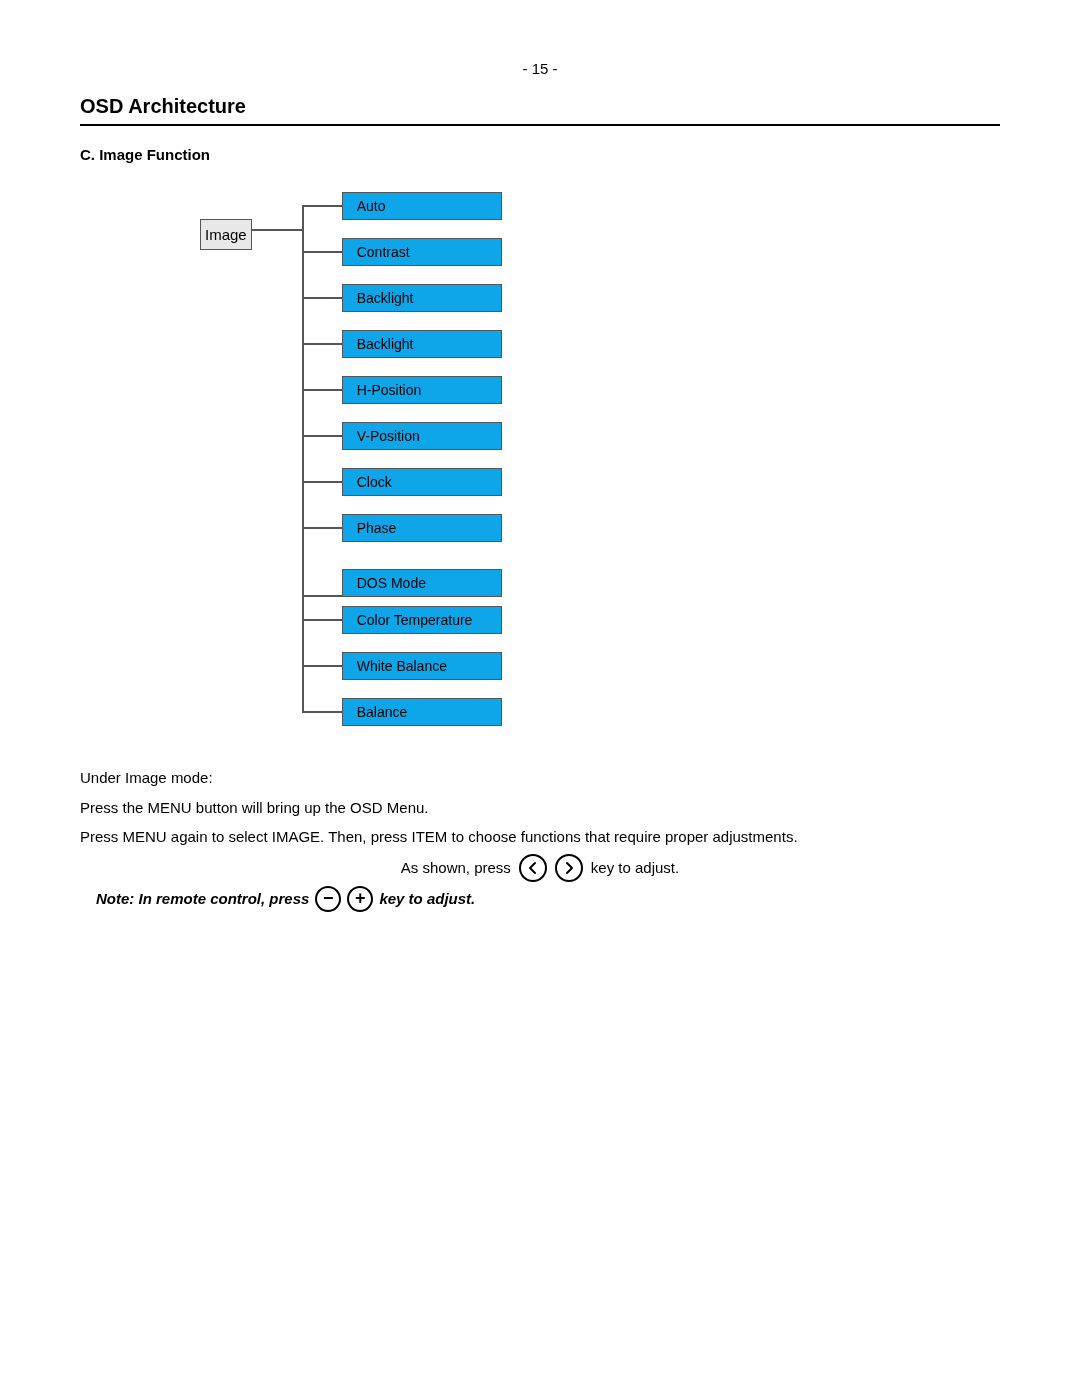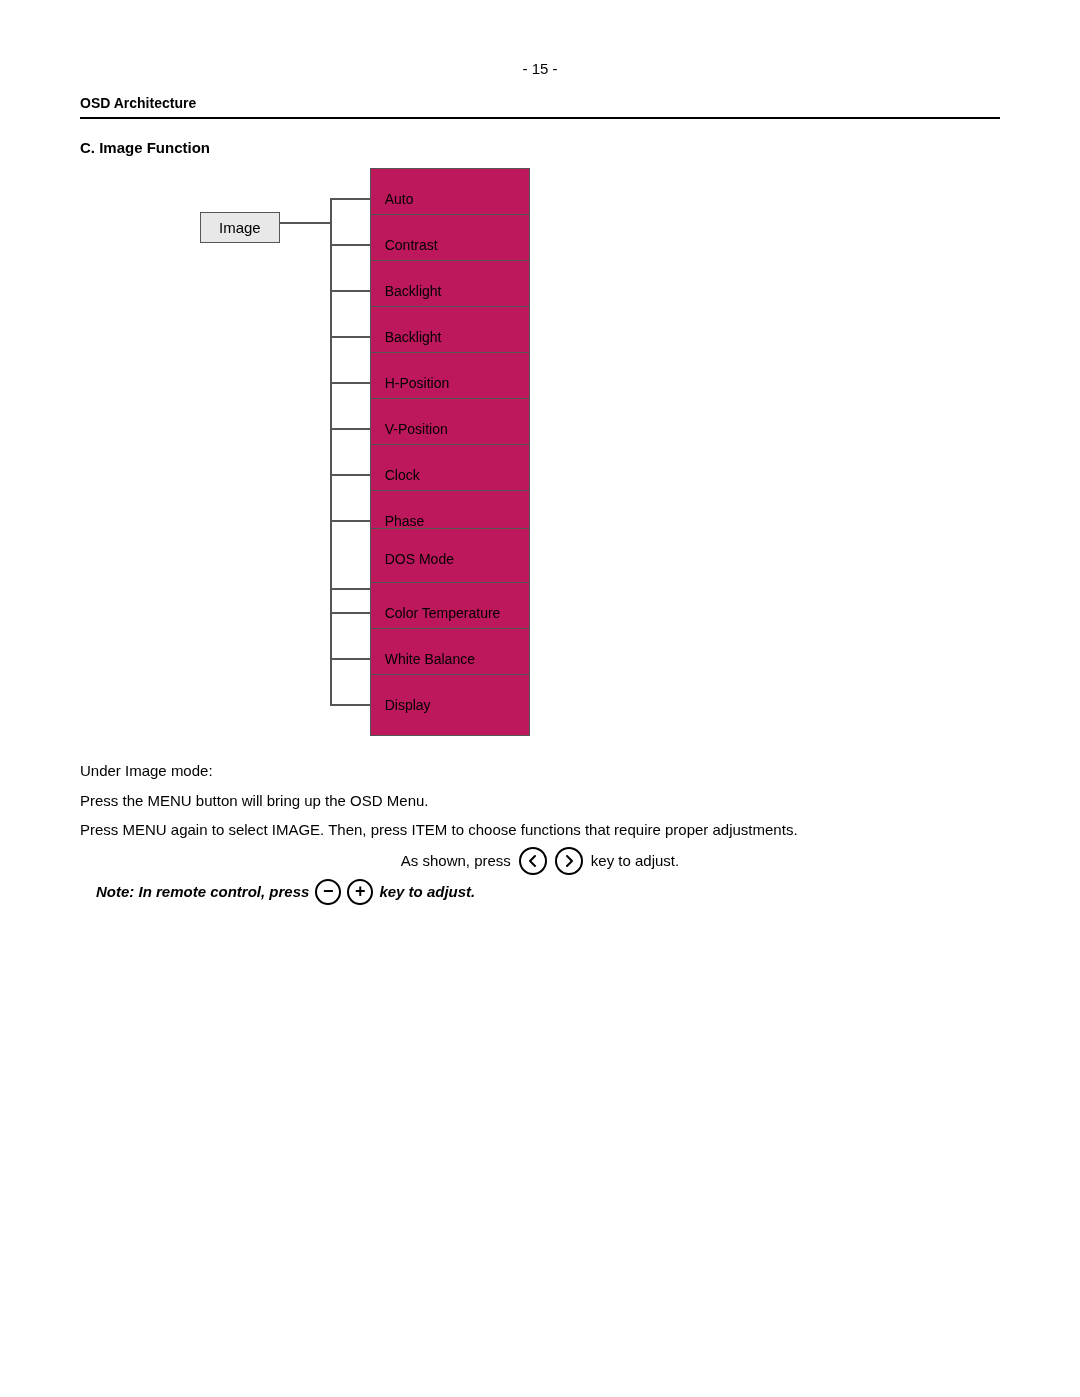--- a/index.html
+++ b/index.html
@@ -13,21 +13,21 @@
       padding: 60px 80px;
     }
 
     .page-number {
       text-align: center;
       margin-bottom: 18px;
       font-size: 15px;
     }
 
     .section-title {
-      font-size: 14px;
+      font-size: 20px;
       font-weight: bold;
       border-bottom: 2px solid #000;
       padding-bottom: 6px;
       margin-bottom: 20px;
     }
 
     .subsection-title {
       font-weight: bold;
       font-size: 15px;
       margin-bottom: 20px;
@@ -36,21 +36,21 @@
     .diagram-container {
       display: flex;
       flex-direction: row;
       align-items: flex-start;
       margin-left: 120px;
       margin-bottom: 30px;
     }
 
     .image-box {
       border: 1.5px solid #555;
-      padding: 6px 18px;
+      padding: 6px 4px;
       font-size: 15px;
       background: #e8e8e8;
       align-self: flex-start;
       margin-top: 36px;
       white-space: nowrap;
     }
 
     .branches {
       display: flex;
       flex-direction: column;
@@ -66,24 +66,24 @@
 
     .branch-h-line {
       width: 40px;
       height: 2px;
       background: #555;
       flex-shrink: 0;
     }
 
     .menu-box {
       border: 1.5px solid #555;
-      padding: 22px 14px;
+      padding: 5px 14px;
       font-size: 14px;
       min-width: 160px;
-      background: #be185d;
+      background: #0ea5e9;
       white-space: nowrap;
     }
 
     .notes-section {
       margin-top: 16px;
       line-height: 1.7;
     }
 
     .notes-section p {
       margin-bottom: 4px;
@@ -201,21 +201,21 @@
           <div class="branch-row" style="height: 46px;">
             <div class="branch-h-line"></div>
             <div class="menu-box">Color Temperature</div>
           </div>
           <div class="branch-row" style="height: 46px;">
             <div class="branch-h-line"></div>
             <div class="menu-box">White Balance</div>
           </div>
           <div class="branch-row" style="height: 46px;">
             <div class="branch-h-line"></div>
-            <div class="menu-box">Display</div>
+            <div class="menu-box">Balance</div>
           </div>
         </div>
     </div>
   </div>
 </div>
 
 <div class="notes-section">
   <p>Under Image mode:</p>
   <p>Press the MENU button will bring up the OSD Menu.</p>
   <p>Press MENU again to select IMAGE.  Then, press ITEM to choose functions that require proper adjustments.</p>

